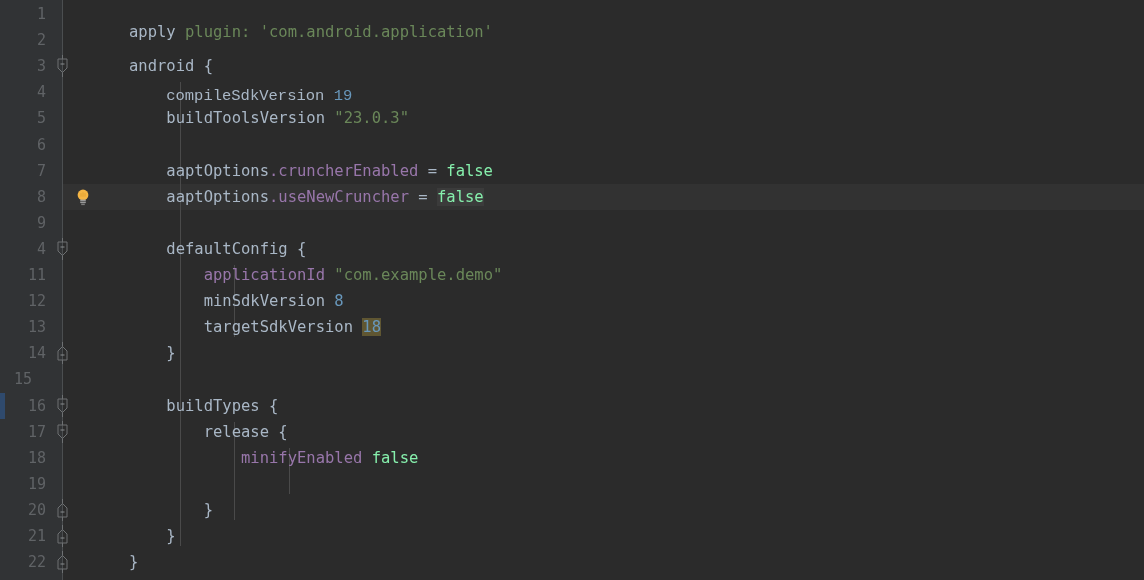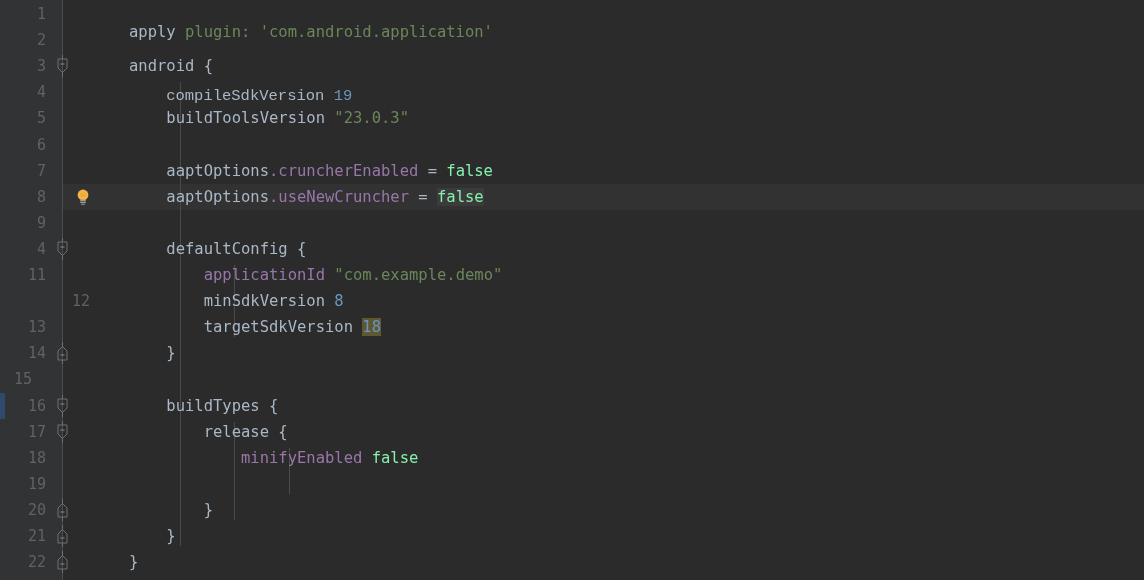--- a/index.html
+++ b/index.html
@@ -206,21 +206,21 @@
       <div class="lnum" style="top: 235.9px; line-height: 26.1px; color: rgb(96, 99, 102);">4</div>
       <div class="fold" style="top: 237.9px;">
         <svg width="11" height="22" viewBox="0 0 11 22">
           <line x1="5.5" y1="0" x2="5.5" y2="4" stroke="#6e7173" stroke-width="1"></line>
           <path d="M1 4 H10 V13 L5.5 17.5 L1 13 Z" fill="none" stroke="#6e7173" stroke-width="1"></path>
           <line x1="3.5" y1="9" x2="7.5" y2="9" stroke="#8a8d8f" stroke-width="1"></line>
           <line x1="5.5" y1="17.5" x2="5.5" y2="22" stroke="#6e7173" stroke-width="1"></line>
         </svg>
       </div>
       <div class="lnum" style="top: 262px; line-height: 26.1px; color: rgb(96, 99, 102);">11</div>
-      <div class="lnum" style="top: 288.1px; line-height: 26.1px; color: rgb(96, 99, 102); margin-left: 44px;">12</div>
+      <div class="lnum" style="top: 288.1px; line-height: 26.1px; color: rgb(96, 99, 102);">12</div>
       <div class="lnum" style="top: 314.2px; line-height: 26.1px; color: rgb(96, 99, 102);">13</div>
       <div class="lnum" style="top: 340.3px; line-height: 26.1px; color: rgb(96, 99, 102);">14</div>
       <div class="fold" style="top: 342.3px;">
         <svg width="11" height="22" viewBox="0 0 11 22">
           <line x1="5.5" y1="0" x2="5.5" y2="4.5" stroke="#6e7173" stroke-width="1"></line>
           <path d="M1 18 H10 V9 L5.5 4.5 L1 9 Z" fill="none" stroke="#6e7173" stroke-width="1"></path>
           <line x1="3.5" y1="13" x2="7.5" y2="13" stroke="#8a8d8f" stroke-width="1"></line>
           <line x1="5.5" y1="18" x2="5.5" y2="22" stroke="#6e7173" stroke-width="1"></line>
         </svg>
       </div>

